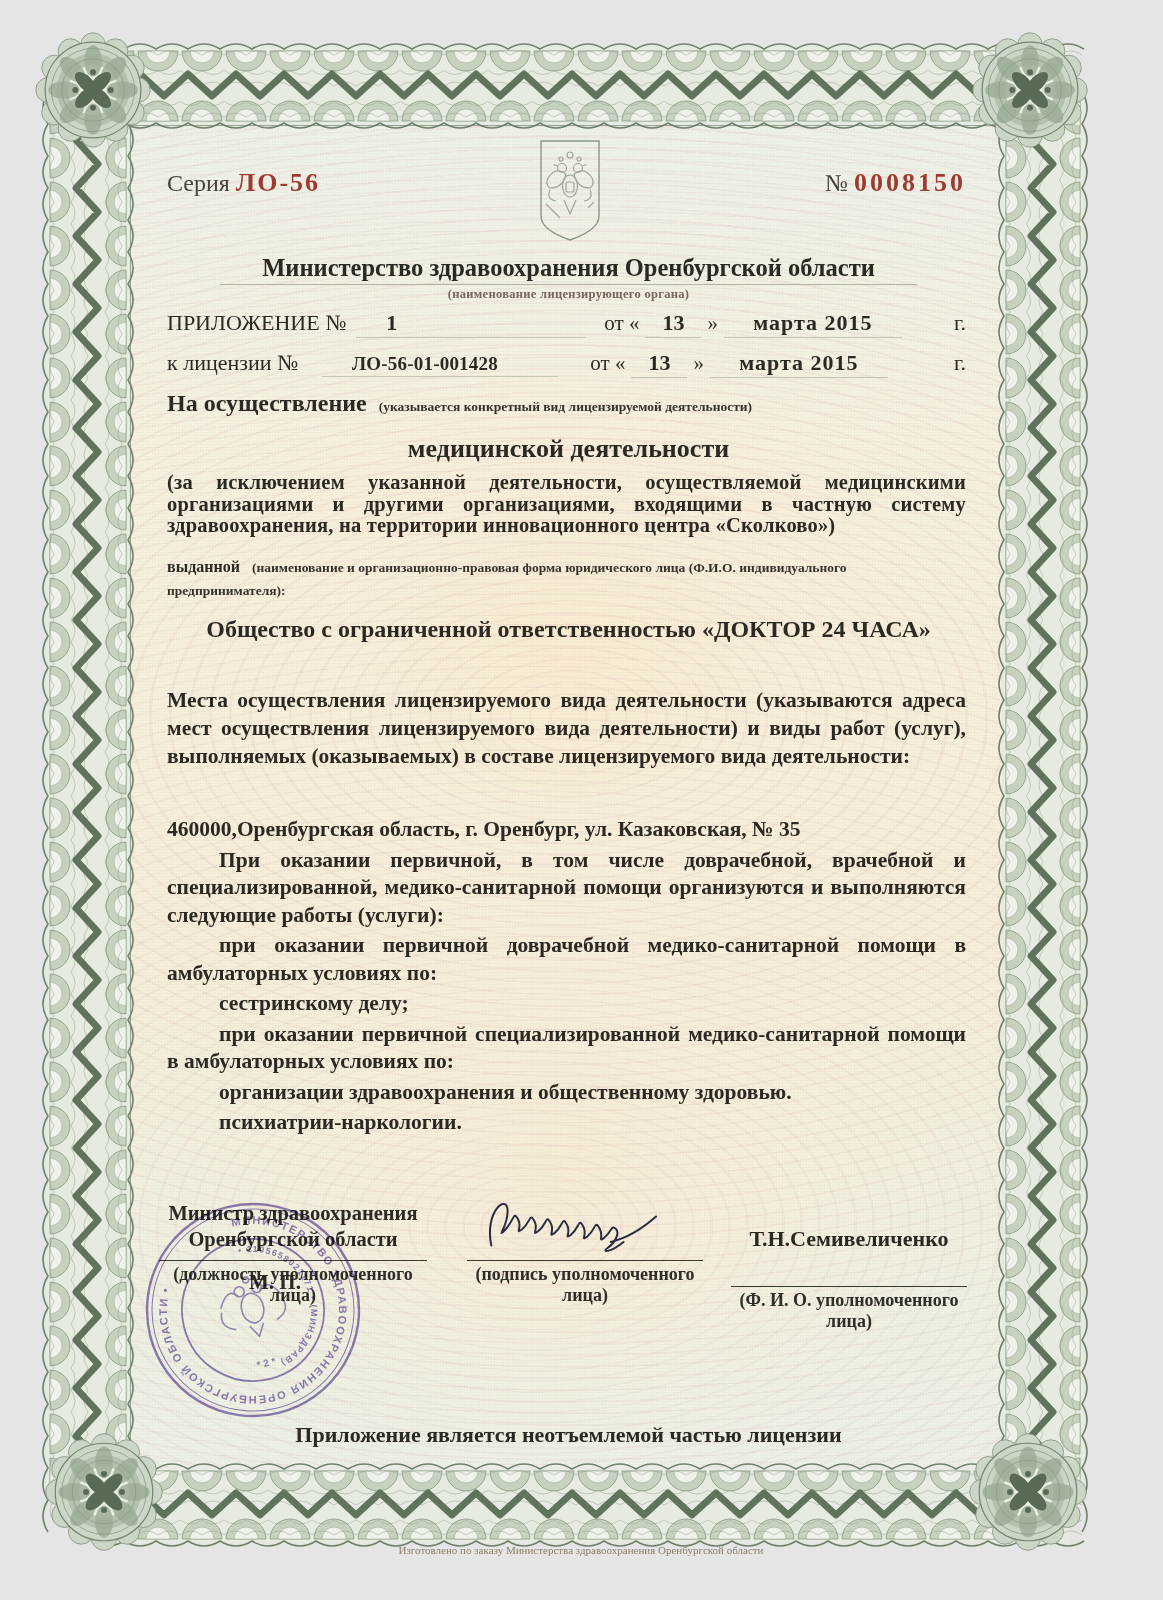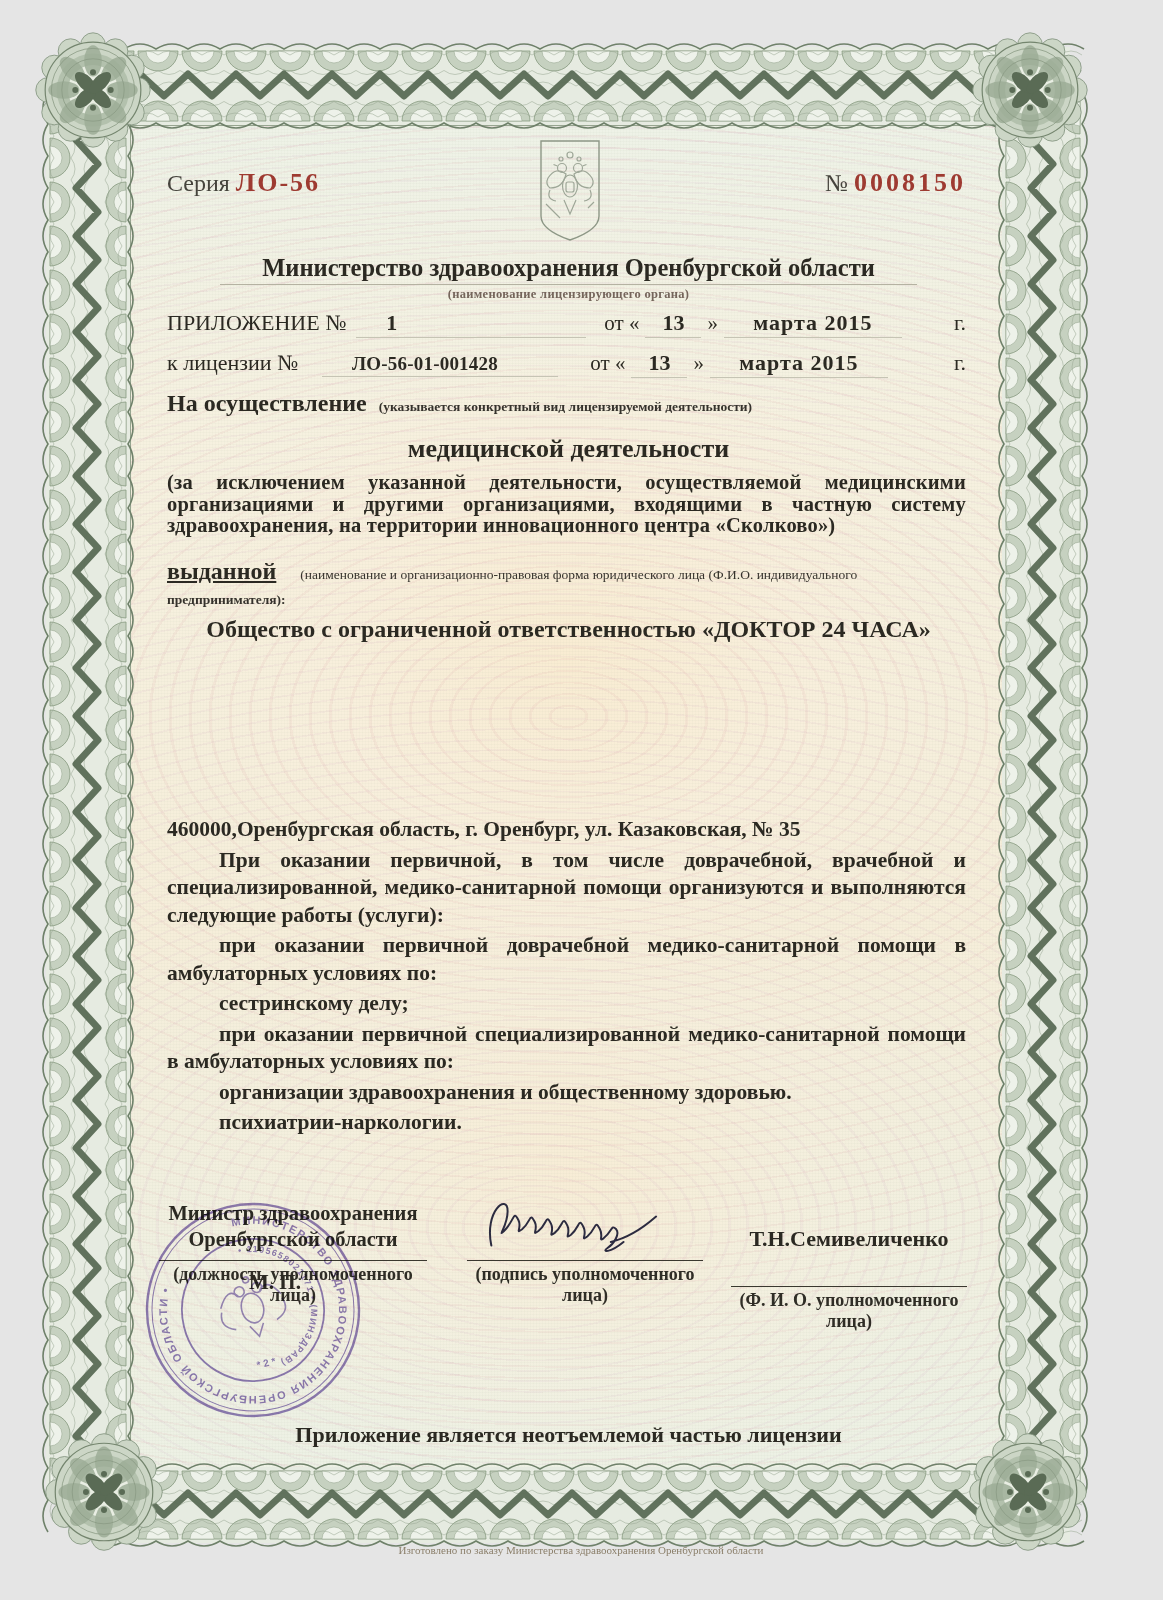--- a/index.html
+++ b/index.html
@@ -52,22 +52,22 @@
 
   .line-activity{left:36px;right:40px;top:264px;white-space:nowrap;}
   .line-activity .lead{font-weight:700;font-size:24px;}
   .line-activity .cap{font-weight:700;font-size:13.5px;color:#35322c;margin-left:8px;}
 
   .title-activity{left:0;right:0;top:308px;text-align:center;font-weight:700;font-size:26px;}
 
   .para-exception{left:36px;right:40px;top:346px;font-weight:700;font-size:20.5px;line-height:21.5px;text-align:justify;letter-spacing:.2px;}
 
   .line-issued{left:36px;right:40px;top:432px;}
-  .line-issued .lead{font-weight:700;font-size:24px;text-decoration:underline;}
-  .line-issued .cap{font-weight:400;font-size:13.5px;color:#35322c;margin-left:20px;}
+  .line-issued .lead{font-weight:700;font-size:16px;}
+  .line-issued .cap{font-weight:700;font-size:13.5px;color:#35322c;margin-left:8px;}
   .line-issued .cap2{display:block;font-weight:700;font-size:13.5px;color:#35322c;margin-top:7px;}
 
   .org-name{left:0;right:0;top:490px;text-align:center;font-weight:700;font-size:24px;}
 
   .para-places{left:36px;right:40px;top:560px;font-weight:700;font-size:21.5px;line-height:28px;text-align:justify;}
 
   .text-flow{left:36px;right:40px;top:690px;font-weight:700;font-size:21.5px;line-height:27.5px;}
   .text-flow p{margin:3px 0 0;text-indent:52px;text-align:justify;}
   .text-flow p.addr{text-indent:0;margin-top:0;}
   .text-flow p.single{text-align:left;}
@@ -166,20 +166,21 @@
     <div class="para-exception ink">(за исключением указанной деятельности, осуществляемой медицинскими организациями и другими организациями, входящими в частную систему здравоохранения, на территории инновационного центра «Сколково»)</div>
 
     <div class="line-issued ink">
       <span class="lead">выданной</span>
       <span class="cap">(наименование и организационно-правовая форма юридического лица (Ф.И.О. индивидуального</span>
       <span class="cap2">предпринимателя):</span>
     </div>
 
     <div class="org-name ink">Общество с ограниченной ответственностью «ДОКТОР 24 ЧАСА»</div>
 
+    <div class="para-places ink">Места осуществления лицензируемого вида деятельности (указываются адреса мест осуществления лицензируемого вида деятельности) и виды работ (услуг), выполняемых (оказываемых) в составе лицензируемого вида деятельности:</div>
 
     <div class="text-flow ink">
       <p class="addr">460000,Оренбургская область, г. Оренбург, ул. Казаковская, № 35</p>
       <p>При оказании первичной, в том числе доврачебной, врачебной и специализированной, медико-санитарной помощи организуются и выполняются следующие работы (услуги):</p>
       <p>при оказании первичной доврачебной медико-санитарной помощи в амбулаторных условиях по:</p>
       <p class="single">сестринскому делу;</p>
       <p>при оказании первичной специализированной медико-санитарной помощи в амбулаторных условиях по:</p>
       <p class="single">организации здравоохранения и общественному здоровью.</p>
       <p class="single">психиатрии-наркологии.</p>
     </div>

